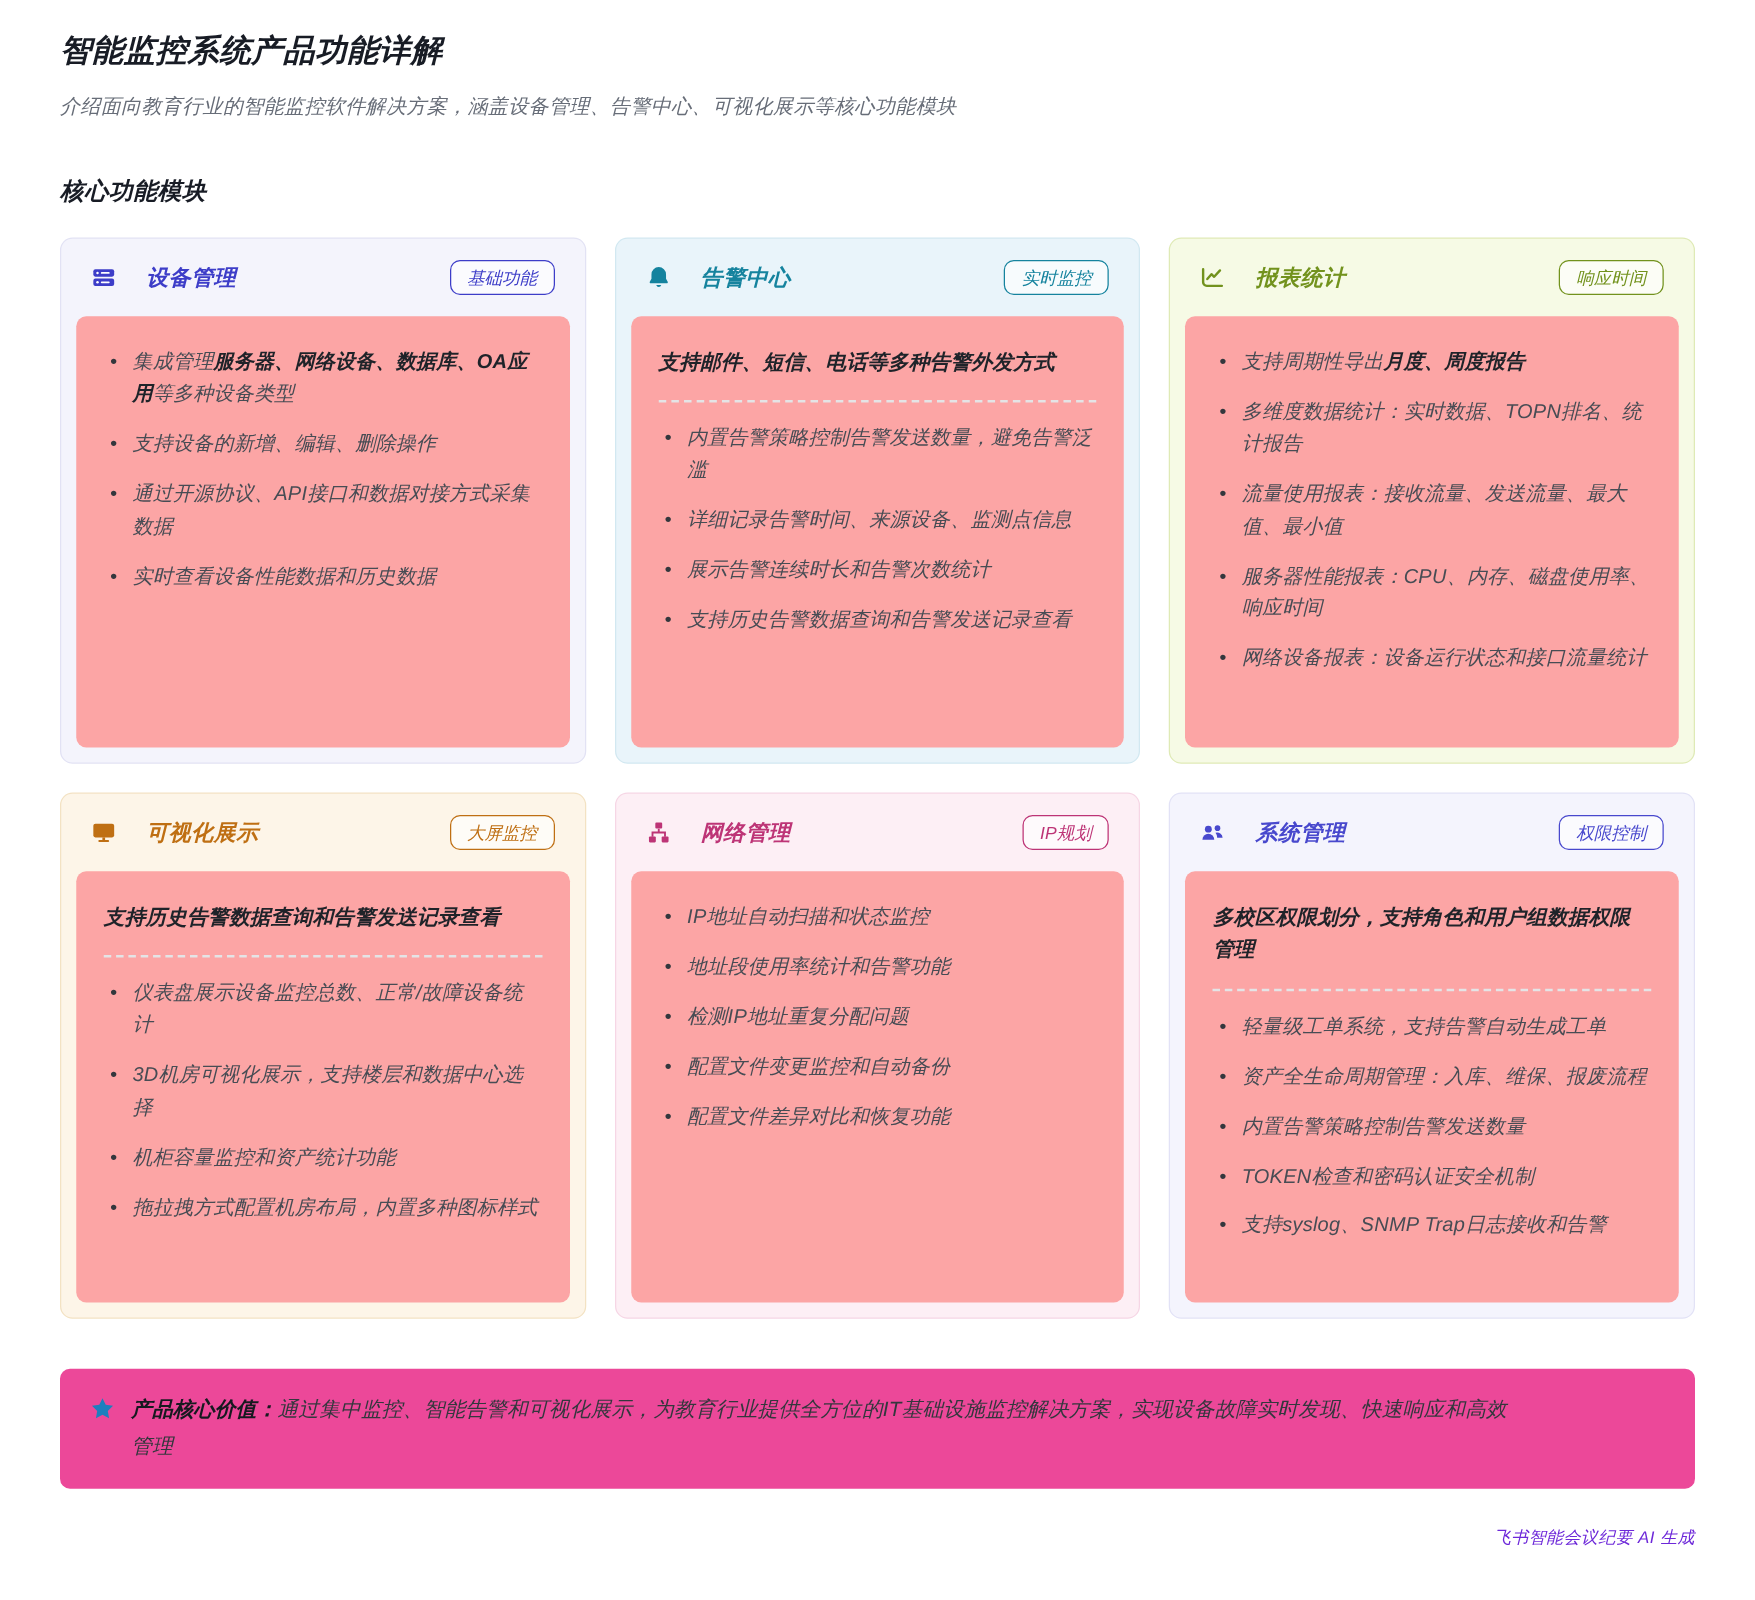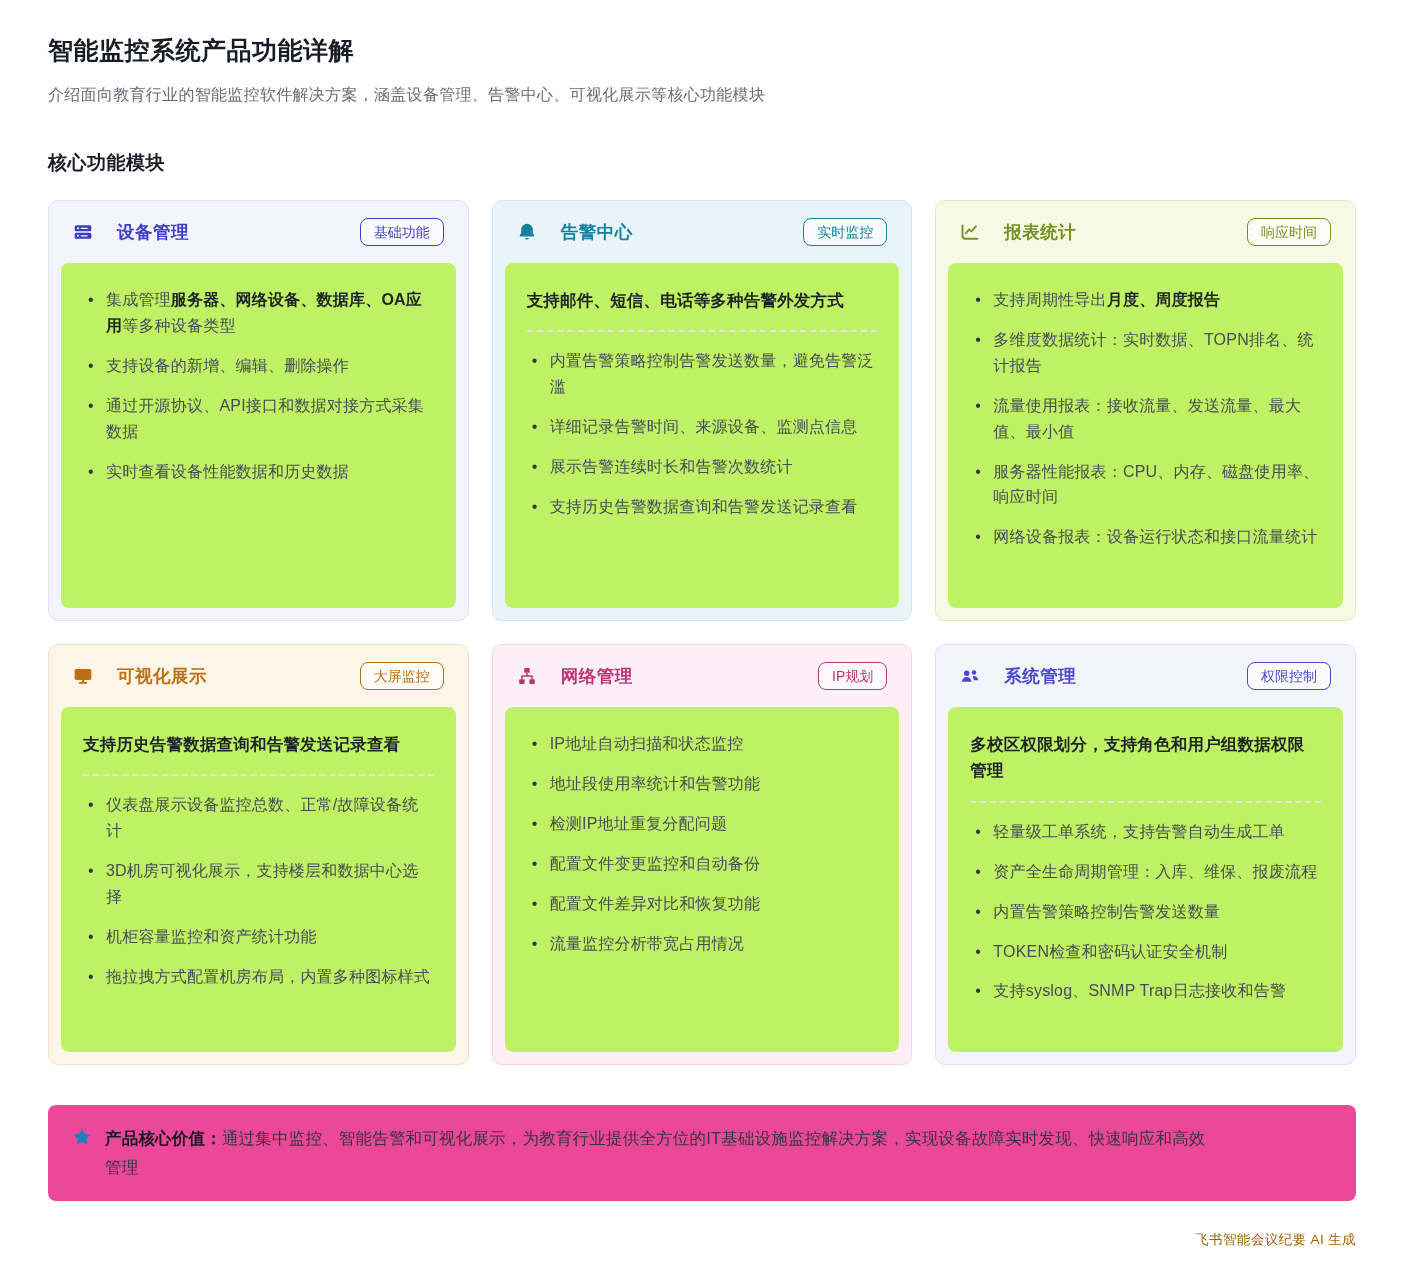--- a/index.html
+++ b/index.html
@@ -2,21 +2,21 @@
 <html lang="zh"><head>
 <meta charset="utf-8">
 <style>
   * { margin:0; padding:0; box-sizing:border-box; }
   html,body { background:#ffffff; }
   body {
     width:1404px; height:1280px; overflow:hidden;
     font-family:"Liberation Sans", sans-serif;
     color:#1b1f27;
   }
-  .page { padding:34px 48px 24px; }
+  .page { padding:24px 48px 24px;font-style:italic; }
 
   .doc-title { font-size:25px; font-weight:700; color:#181c25; margin-bottom:18px; letter-spacing:.5px; }
   .doc-subtitle { font-size:16px; color:#676d78; margin-bottom:44px; letter-spacing:.3px; }
   .section-title { font-size:19px; font-weight:700; color:#181c25; margin-bottom:24px; letter-spacing:.5px; }
 
   .cards-grid {
     display:grid; grid-template-columns:repeat(3,1fr); gap:23px;
   }
   .card {
     --accent:#3d3dc8; --bg:#f4f4fc; --border:#e2e2f4;
@@ -34,21 +34,21 @@
   .card-header-left { display:flex; align-items:center; gap:24px; color:var(--accent); }
   .card-icon { display:flex; align-items:center; color:var(--accent); }
   .card-title { font-size:17.5px; font-weight:700; color:var(--accent); letter-spacing:.5px; }
   .card-badge {
     font-size:14px; color:var(--accent);
     border:1px solid var(--accent); border-radius:8px;
     background:rgba(255,255,255,.65);
     padding:5px 13px; line-height:1.2; white-space:nowrap;
   }
   .card-body {
-    background:#bef264; border-radius:8px; flex:1;
+    background:#fca5a5; border-radius:8px; flex:1;
     padding:24px 22px 20px;
   }
   .card-lead { font-size:16.5px; font-weight:700; color:#1f2329; line-height:1.6; letter-spacing:.2px; }
   .card-divider { border:none; border-top:2px dashed #e4e4e6; margin:17px 0 4px; }
   .card-bullets { list-style:none; }
   .card-lead ~ .card-bullets li:first-child { margin-top:16px; }
   .card-bullets li {
     position:relative; padding-left:23px;
     font-size:16px; color:#474c54; line-height:1.62; letter-spacing:.2px;
   }
@@ -62,21 +62,21 @@
   .value-banner {
     margin-top:40px;
     background:#ec4899; border-radius:8px;
     padding:19px 24px;
     display:flex; align-items:flex-start; gap:13px;
   }
   .value-banner .star { color:#1e7fbe; display:flex; margin-top:3px; flex:none; }
   .value-text { font-size:16.5px; line-height:1.75; color:#33373d; max-width:1110px; letter-spacing:.2px; }
   .value-text .value-label { font-weight:700; color:#16191f; }
 
-  .doc-footer { margin-top:30px; text-align:right; font-size:13.5px; color:#a16207; letter-spacing:.4px; }
+  .doc-footer { margin-top:30px; text-align:right; font-size:13.5px; color:#6d28d9; letter-spacing:.4px; }
 </style>
 </head>
 <body>
 
 <div class="page">
   <div class="doc-title">智能监控系统产品功能详解</div>
   <div class="doc-subtitle">介绍面向教育行业的智能监控软件解决方案，涵盖设备管理、告警中心、可视化展示等核心功能模块</div>
   <div class="section-title">核心功能模块</div>
 
   <div class="cards-grid">
@@ -198,21 +198,20 @@
       <span class="card-badge">IP规划</span>
     </div>
     <div class="card-body">
 
       <ul class="card-bullets">
             <li><span>IP地址自动扫描和状态监控</span></li>
             <li><span>地址段使用率统计和告警功能</span></li>
             <li><span>检测IP地址重复分配问题</span></li>
             <li><span>配置文件变更监控和自动备份</span></li>
             <li><span>配置文件差异对比和恢复功能</span></li>
-            <li><span>流量监控分析带宽占用情况</span></li>
           </ul>
     </div>
   </div>
       <div class="card" style="--accent: #4848cd; --bg: #f4f4fd; --border: #e2e2f6;">
     <div class="card-header">
       <div class="card-header-left">
         <span class="card-icon">
               <svg viewBox="0 0 24 24" width="20" height="20" fill="currentColor">
                 <circle cx="8" cy="8.8" r="3.3"></circle>
                 <path d="M2.3 19a5.7 5.7 0 0 1 11.4 0z"></path>

